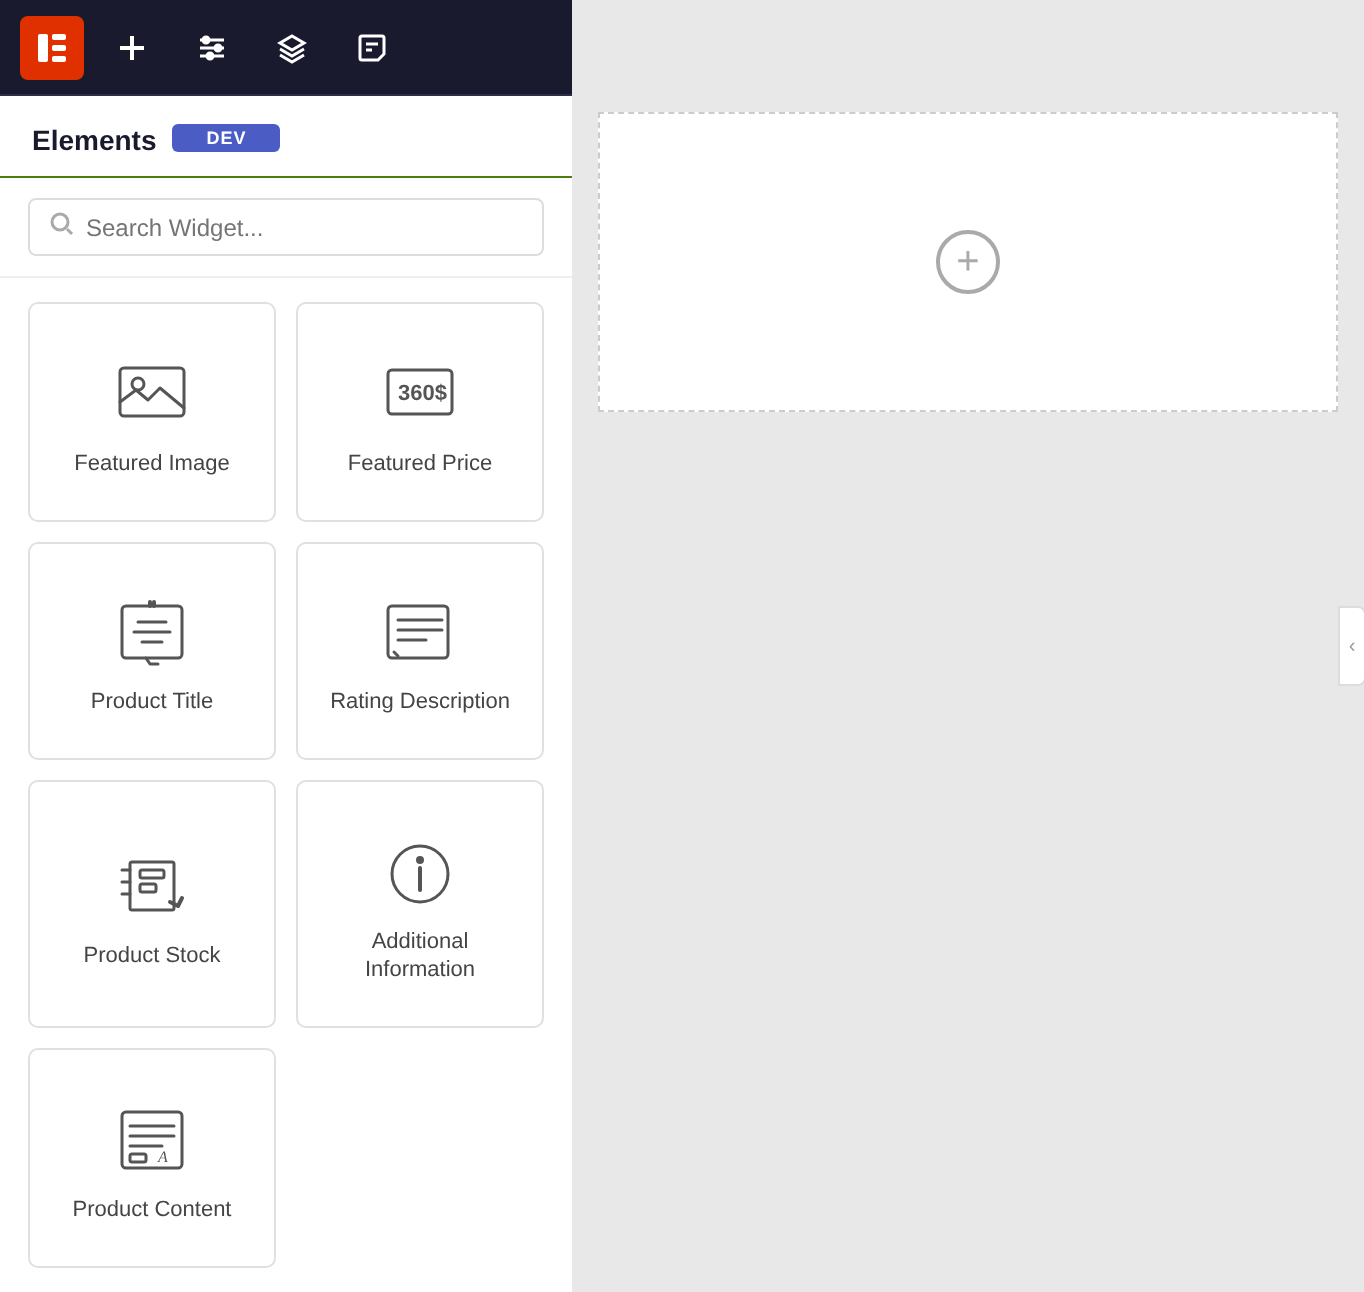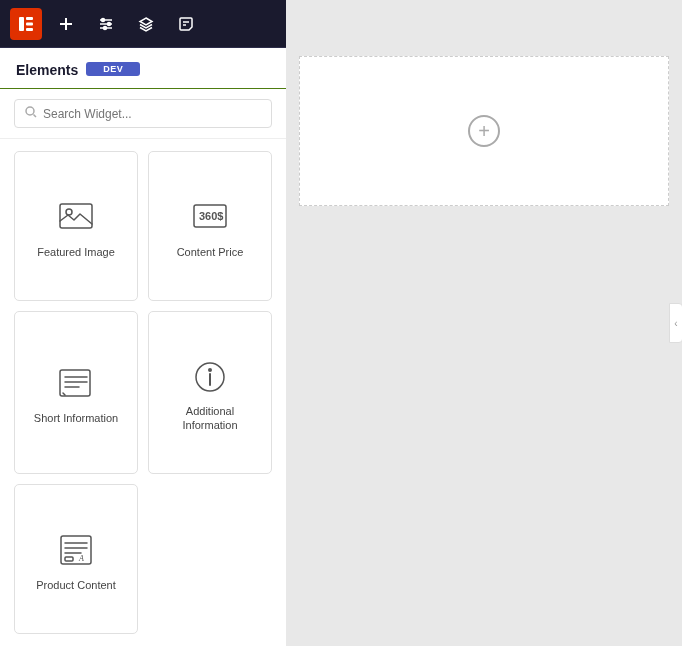--- a/index.html
+++ b/index.html
@@ -322,33 +322,58 @@
           </div>
           <span class="widget-label">Featured Image</span>
         </div>
         <div class="widget-card">
           <div class="widget-icon">
             <svg viewBox="0 0 38 38">
       <rect x="3" y="6" width="32" height="22" rx="2"></rect>
       <text x="8" y="21" font-size="11" stroke="none" fill="#555" font-family="sans-serif" font-weight="bold">360$</text>
     </svg>
           </div>
-          <span class="widget-label">Content Price</span>
+          <span class="widget-label">Featured Price</span>
+        </div>
+        <div class="widget-card">
+          <div class="widget-icon">
+            <svg viewBox="0 0 38 38">
+      <rect x="4" y="5" width="30" height="26" rx="2"></rect>
+      <line x1="12" y1="13" x2="26" y2="13"></line>
+      <line x1="10" y1="18" x2="28" y2="18"></line>
+      <line x1="14" y1="23" x2="24" y2="23"></line>
+      <path d="M18 5 v-2 M20 5 v-2" stroke-width="2"></path>
+      <path d="M16 31 l2 3 l4 0" stroke-width="1.5"></path>
+    </svg>
+          </div>
+          <span class="widget-label">Product Title</span>
         </div>
         <div class="widget-card">
           <div class="widget-icon">
             <svg viewBox="0 0 38 38">
       <rect x="3" y="5" width="30" height="26" rx="2"></rect>
       <line x1="8" y1="12" x2="30" y2="12"></line>
       <line x1="8" y1="17" x2="30" y2="17"></line>
       <line x1="8" y1="22" x2="22" y2="22"></line>
       <path d="M6 28 l2 2" stroke-width="1.5"></path>
     </svg>
           </div>
-          <span class="widget-label">Short Information</span>
+          <span class="widget-label">Rating Description</span>
+        </div>
+        <div class="widget-card">
+          <div class="widget-icon">
+            <svg viewBox="0 0 38 38">
+      <rect x="8" y="6" width="22" height="24" rx="1"></rect>
+      <path d="M4 10 l4 0 M4 16 l4 0 M4 22 l4 0"></path>
+      <rect x="13" y="10" width="12" height="4" rx="1"></rect>
+      <rect x="13" y="17" width="8" height="4" rx="1"></rect>
+      <path d="M28 26 l4 2 l2 -4" stroke="#555" stroke-width="2"></path>
+    </svg>
+          </div>
+          <span class="widget-label">Product Stock</span>
         </div>
         <div class="widget-card">
           <div class="widget-icon">
             <svg viewBox="0 0 38 38">
       <circle cx="19" cy="19" r="14"></circle>
       <circle cx="19" cy="12" r="2" fill="#555" stroke="none"></circle>
       <line x1="19" y1="16" x2="19" y2="27" stroke-width="2"></line>
     </svg>
           </div>
           <span class="widget-label">Additional Information</span>

